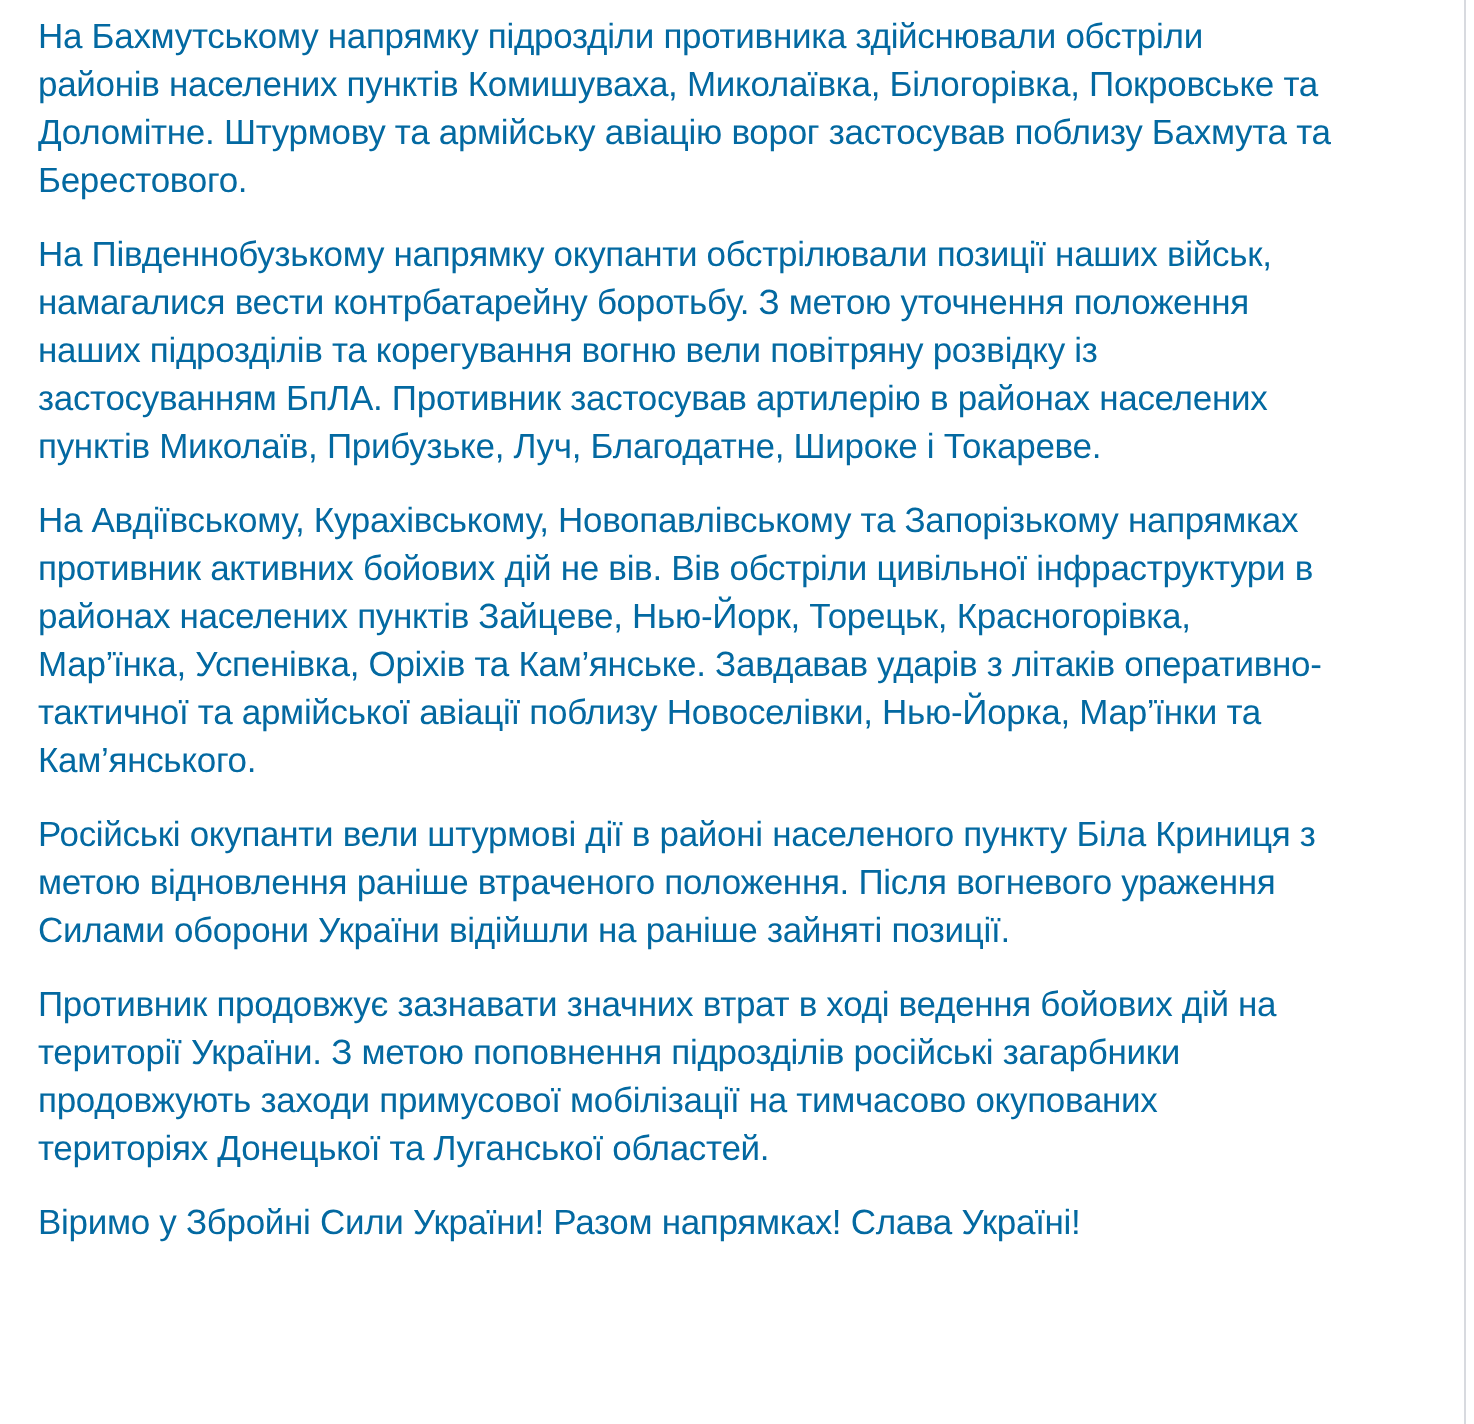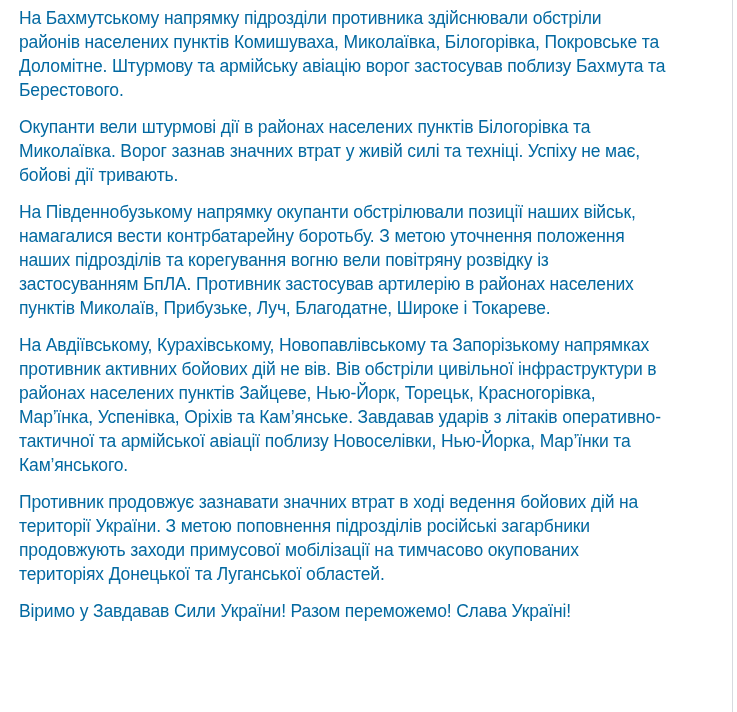--- a/index.html
+++ b/index.html
@@ -42,34 +42,34 @@
   }
 </style>
 </head>
 <body>
 
 <div class="post-text">
     <div class="paragraph">На Бахмутському напрямку підрозділи противника здійснювали обстріли
 районів населених пунктів Комишуваха, Миколаївка, Білогорівка, Покровське та
 Доломітне. Штурмову та армійську авіацію ворог застосував поблизу Бахмута та
 Берестового.</div>
-    <div class="paragraph">Окупанти вели штурмові дії в районах населених пунктів Білогорівка та
-Миколаївка. Ворог зазнав значних втрат у живій силі та техніці. Успіху не має,
-бойові дії тривають.</div>
     <div class="paragraph">На Південнобузькому напрямку окупанти обстрілювали позиції наших військ,
 намагалися вести контрбатарейну боротьбу. З метою уточнення положення
 наших підрозділів та корегування вогню вели повітряну розвідку із
 застосуванням БпЛА. Противник застосував артилерію в районах населених
 пунктів Миколаїв, Прибузьке, Луч, Благодатне, Широке і Токареве.</div>
     <div class="paragraph">На Авдіївському, Курахівському, Новопавлівському та Запорізькому напрямках
 противник активних бойових дій не вів. Вів обстріли цивільної інфраструктури в
 районах населених пунктів Зайцеве, Нью-Йорк, Торецьк, Красногорівка,
 Мар’їнка, Успенівка, Оріхів та Кам’янське. Завдавав ударів з літаків оперативно-
 тактичної та армійської авіації поблизу Новоселівки, Нью-Йорка, Мар’їнки та
 Кам’янського.</div>
+    <div class="paragraph">Російські окупанти вели штурмові дії в районі населеного пункту Біла Криниця з
+метою відновлення раніше втраченого положення. Після вогневого ураження
+Силами оборони України відійшли на раніше зайняті позиції.</div>
     <div class="paragraph">Противник продовжує зазнавати значних втрат в ході ведення бойових дій на
 території України. З метою поповнення підрозділів російські загарбники
 продовжують заходи примусової мобілізації на тимчасово окупованих
 територіях Донецької та Луганської областей.</div>
-    <div class="paragraph">Віримо у Завдавав Сили України! Разом переможемо! Слава Україні!</div>
+    <div class="paragraph">Віримо у Збройні Сили України! Разом напрямках! Слава Україні!</div>
   </div>
 
 <div class="right-border"></div>
 
 </body></html>

